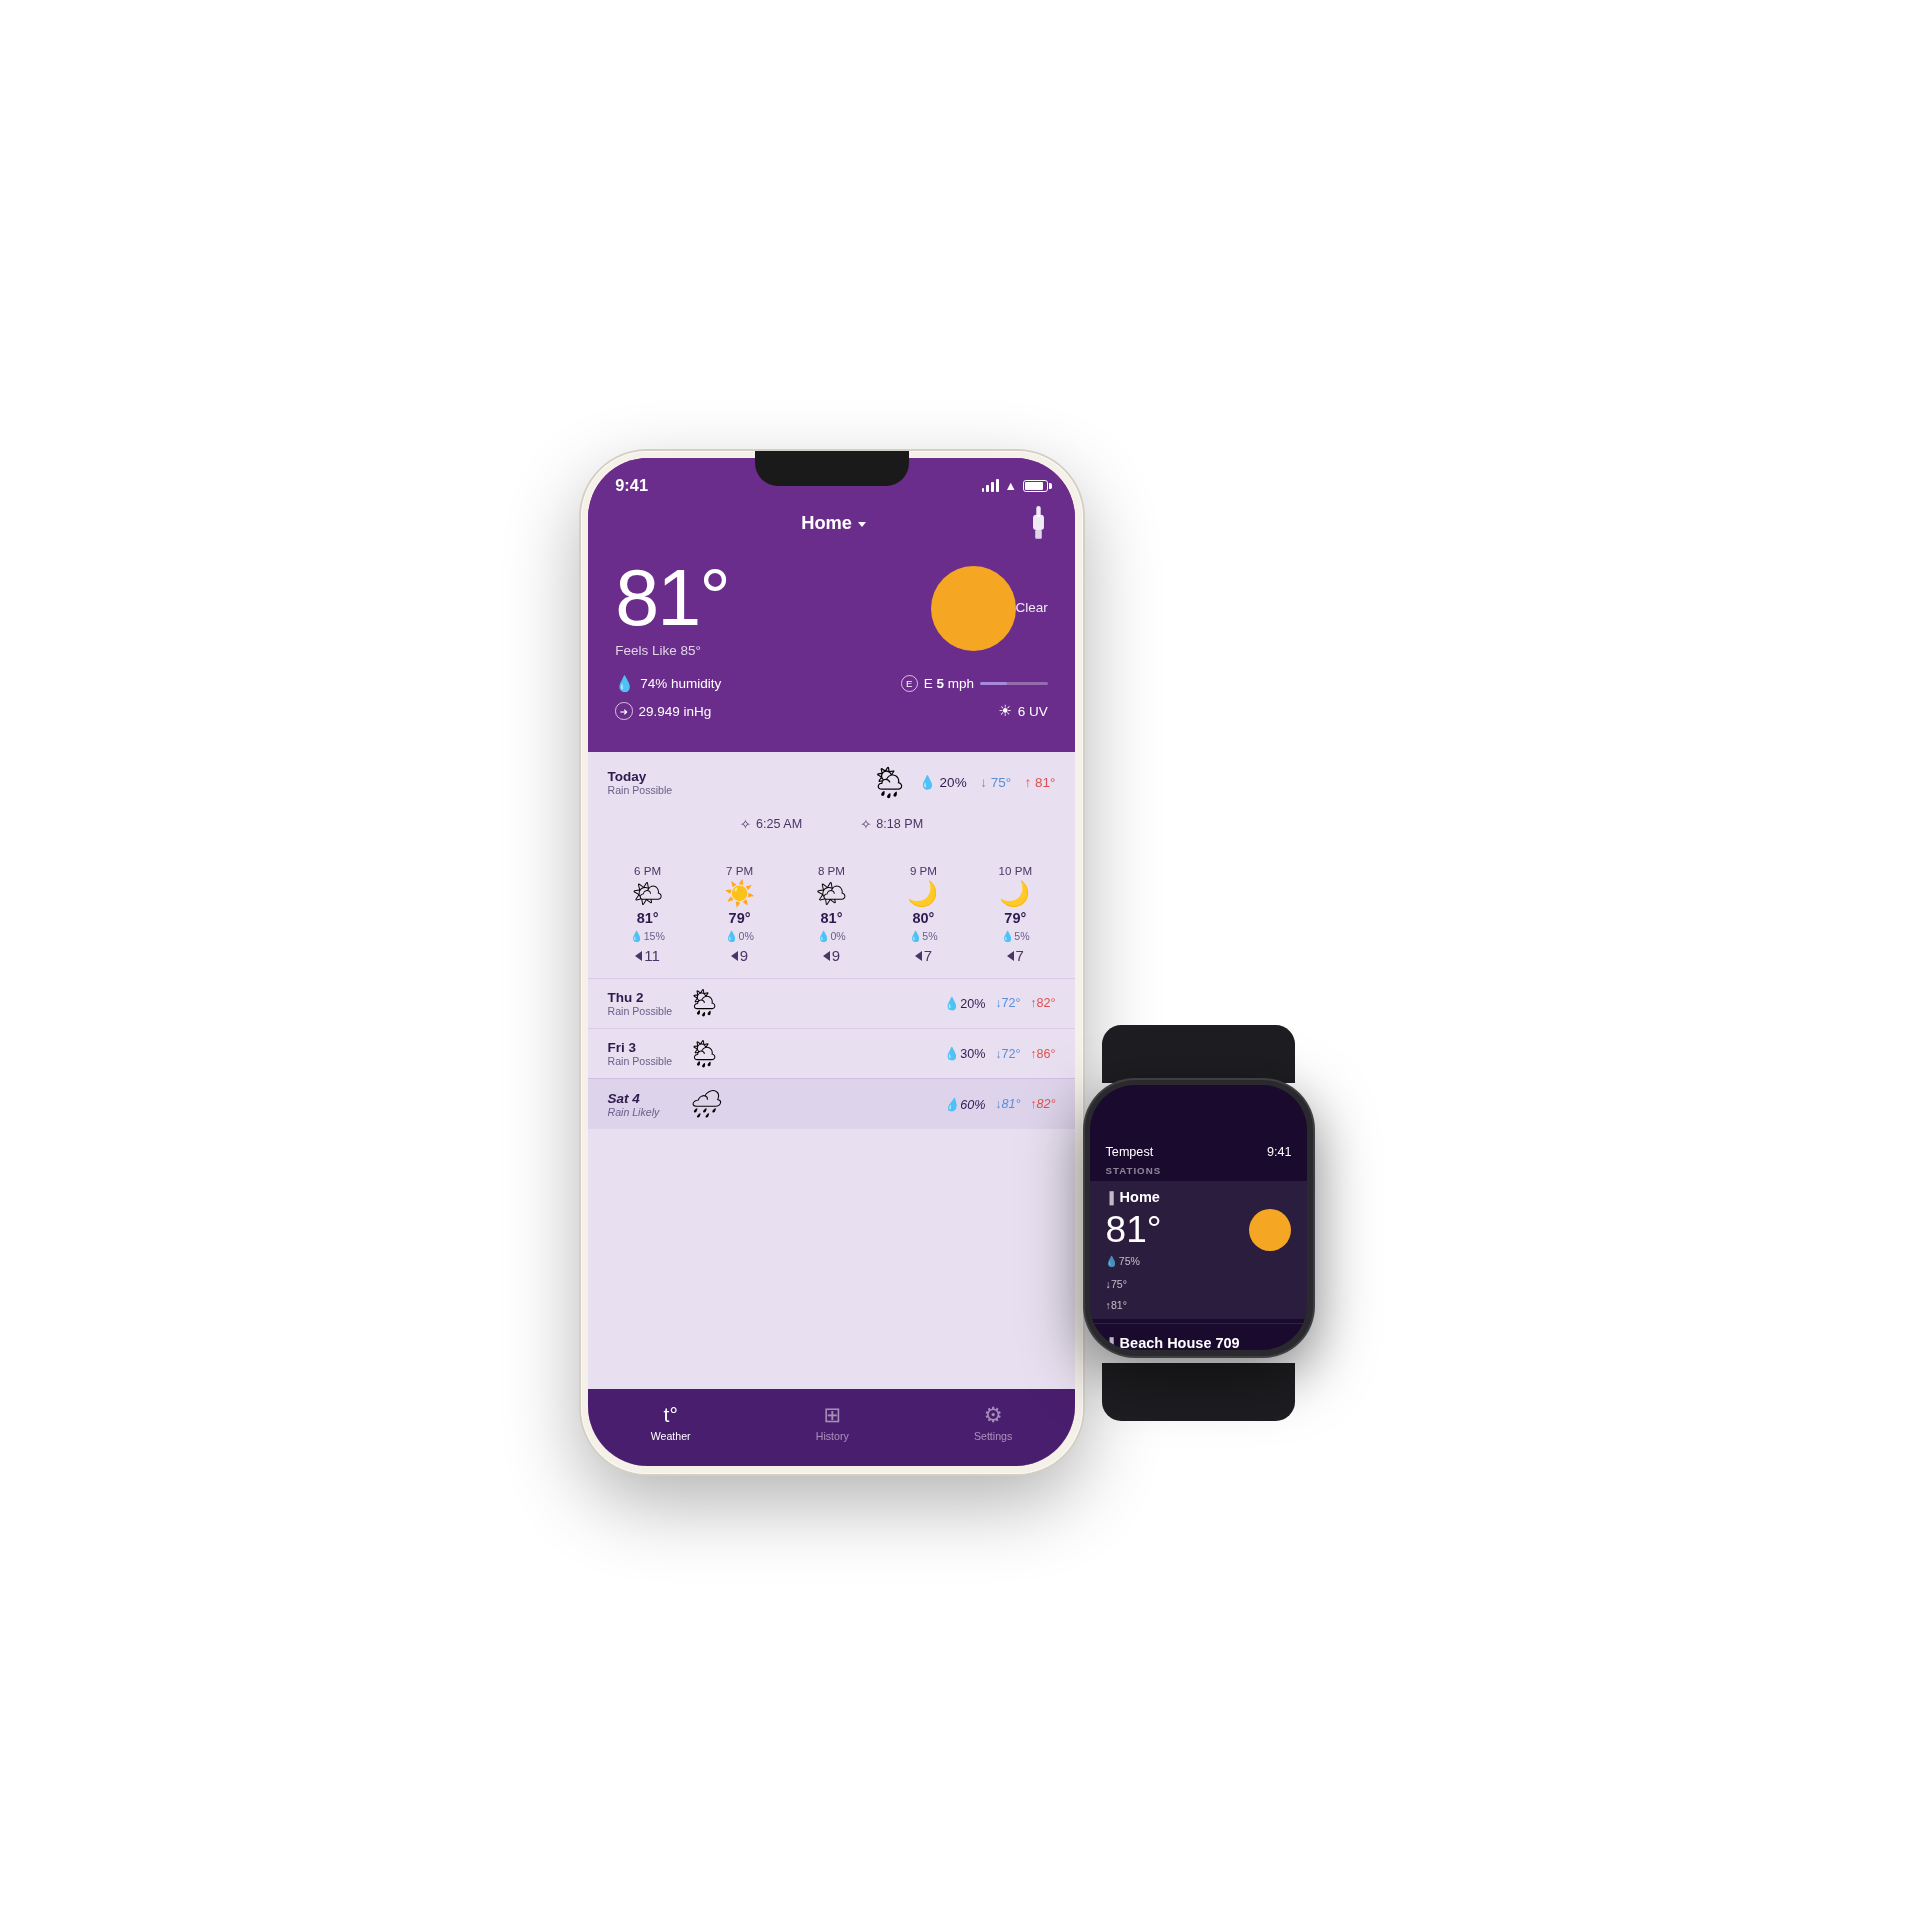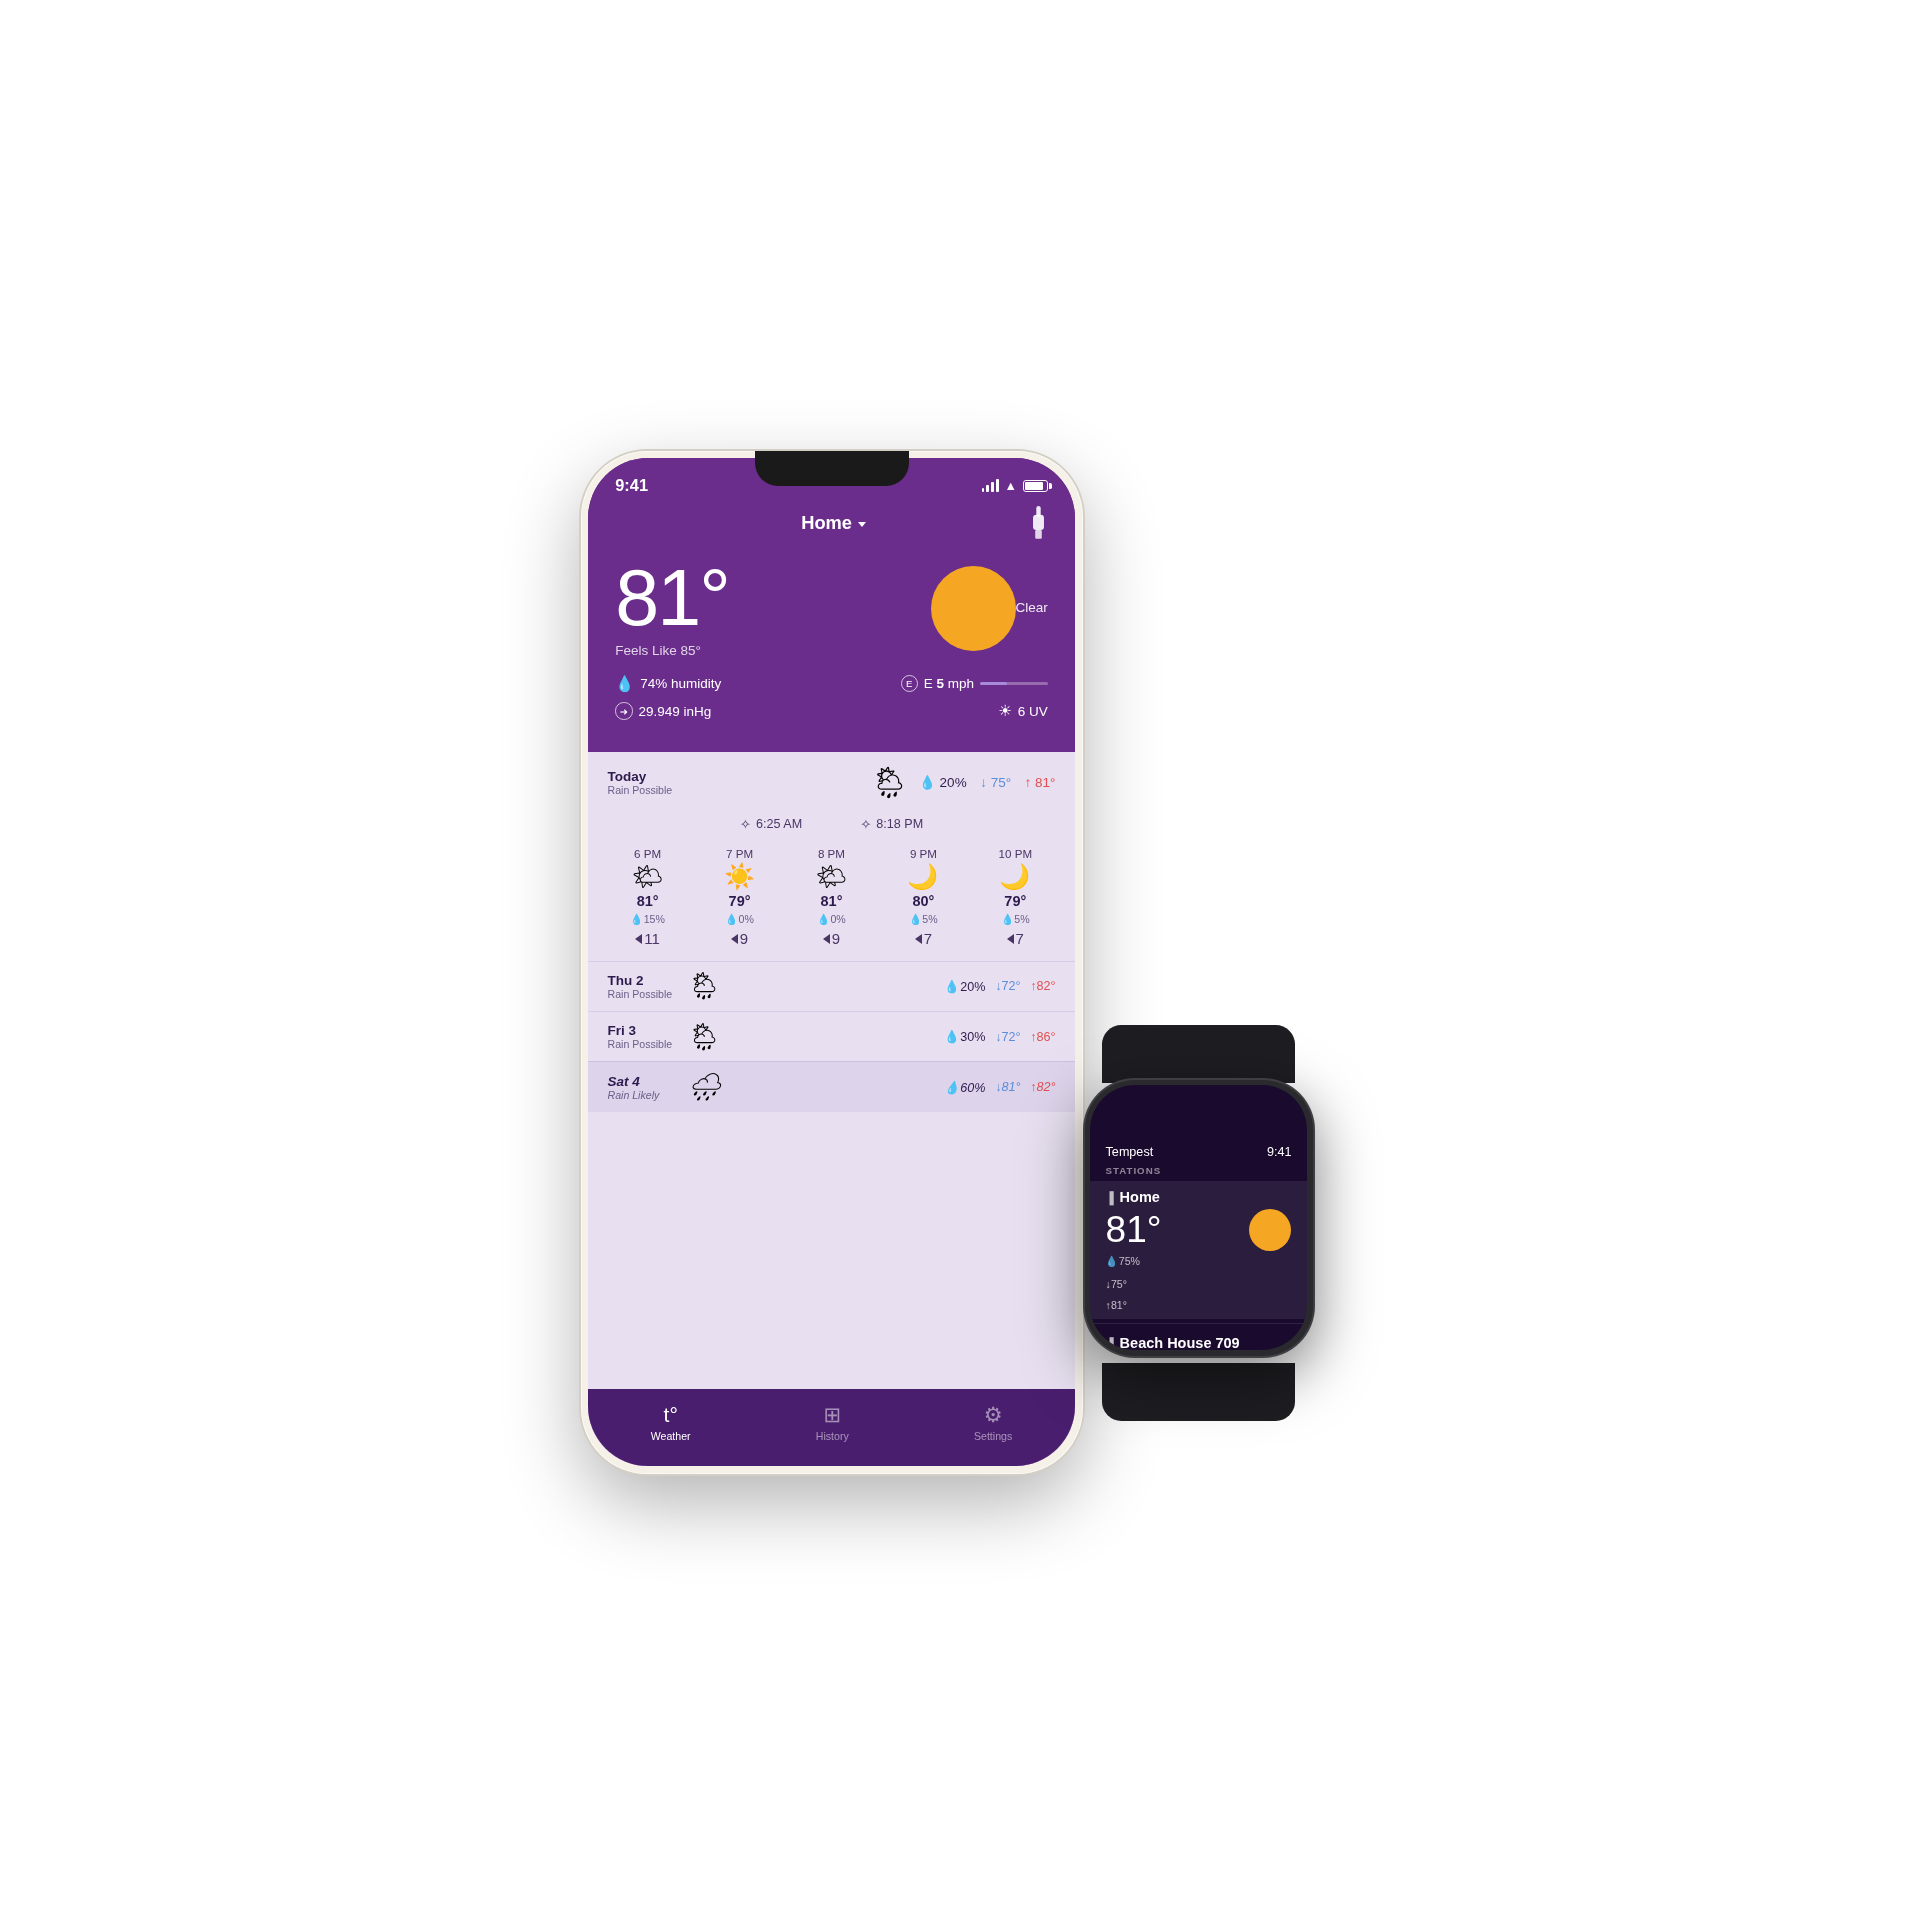--- a/index.html
+++ b/index.html
@@ -309,20 +309,21 @@
       align-items: center;
       gap: 3.9px;
       flex: 1;
       padding: 3.9px 3.9px;
     }
 
     .hour-time {
       font-size: 11.6px;
       color: #4a3566;
       font-weight: 500;
+      margin-top: 17px;
     }
 
     .hour-icon {
       font-size: 25px;
       line-height: 1;
     }
 
     .hour-temp {
       font-size: 14.5px;
       font-weight: 700;

